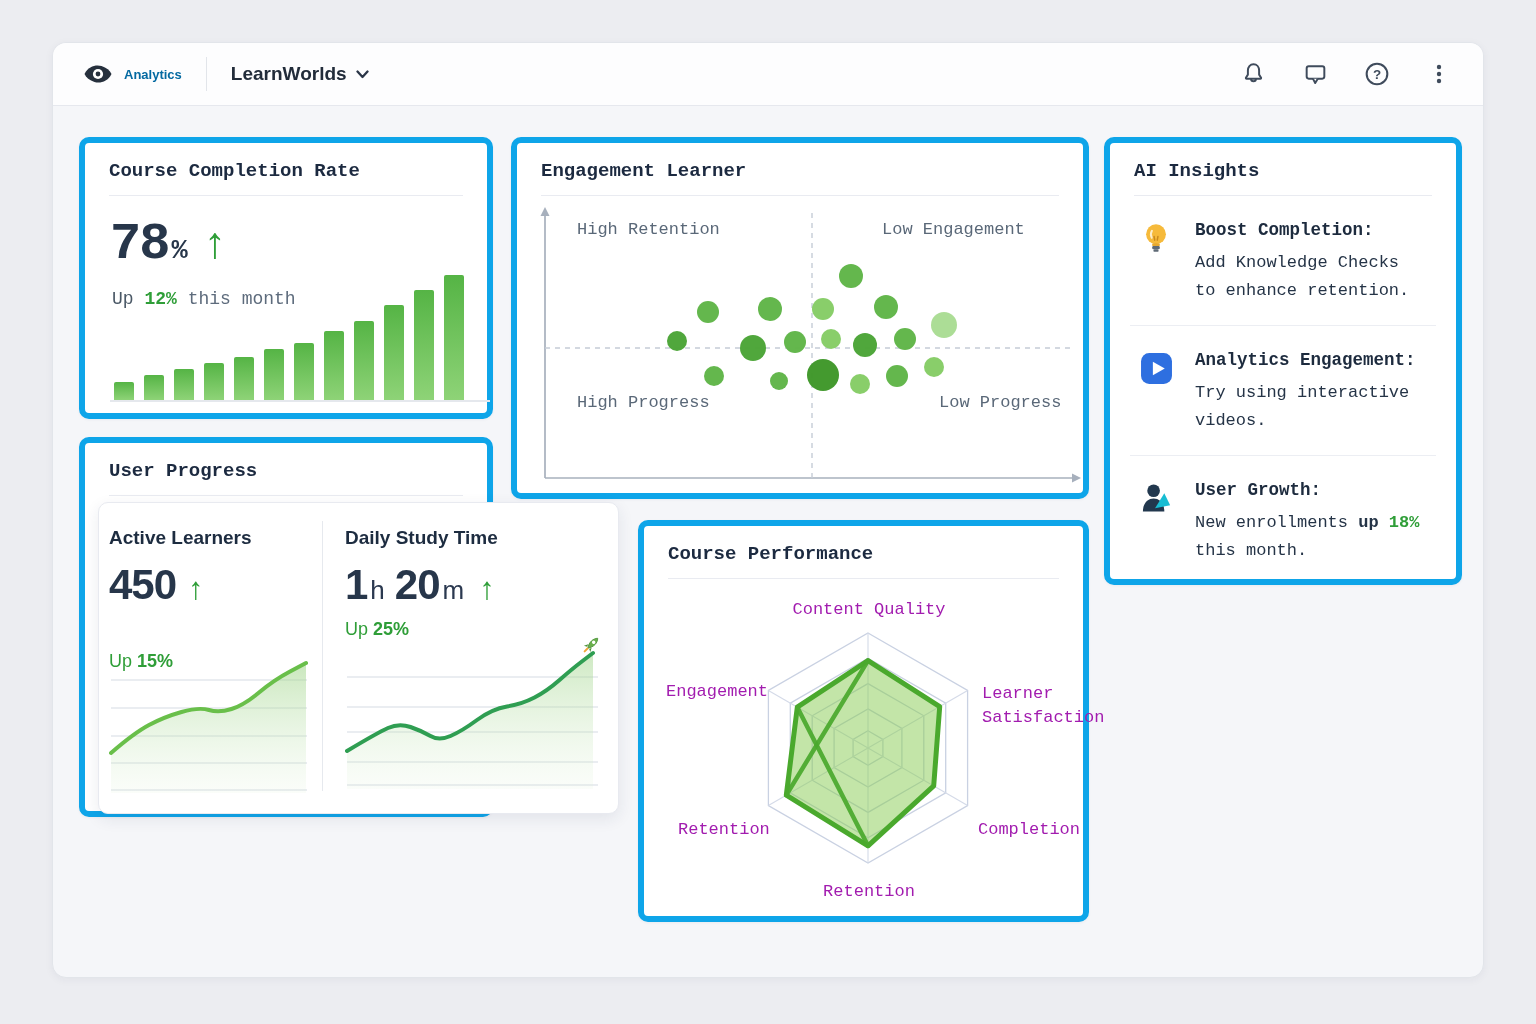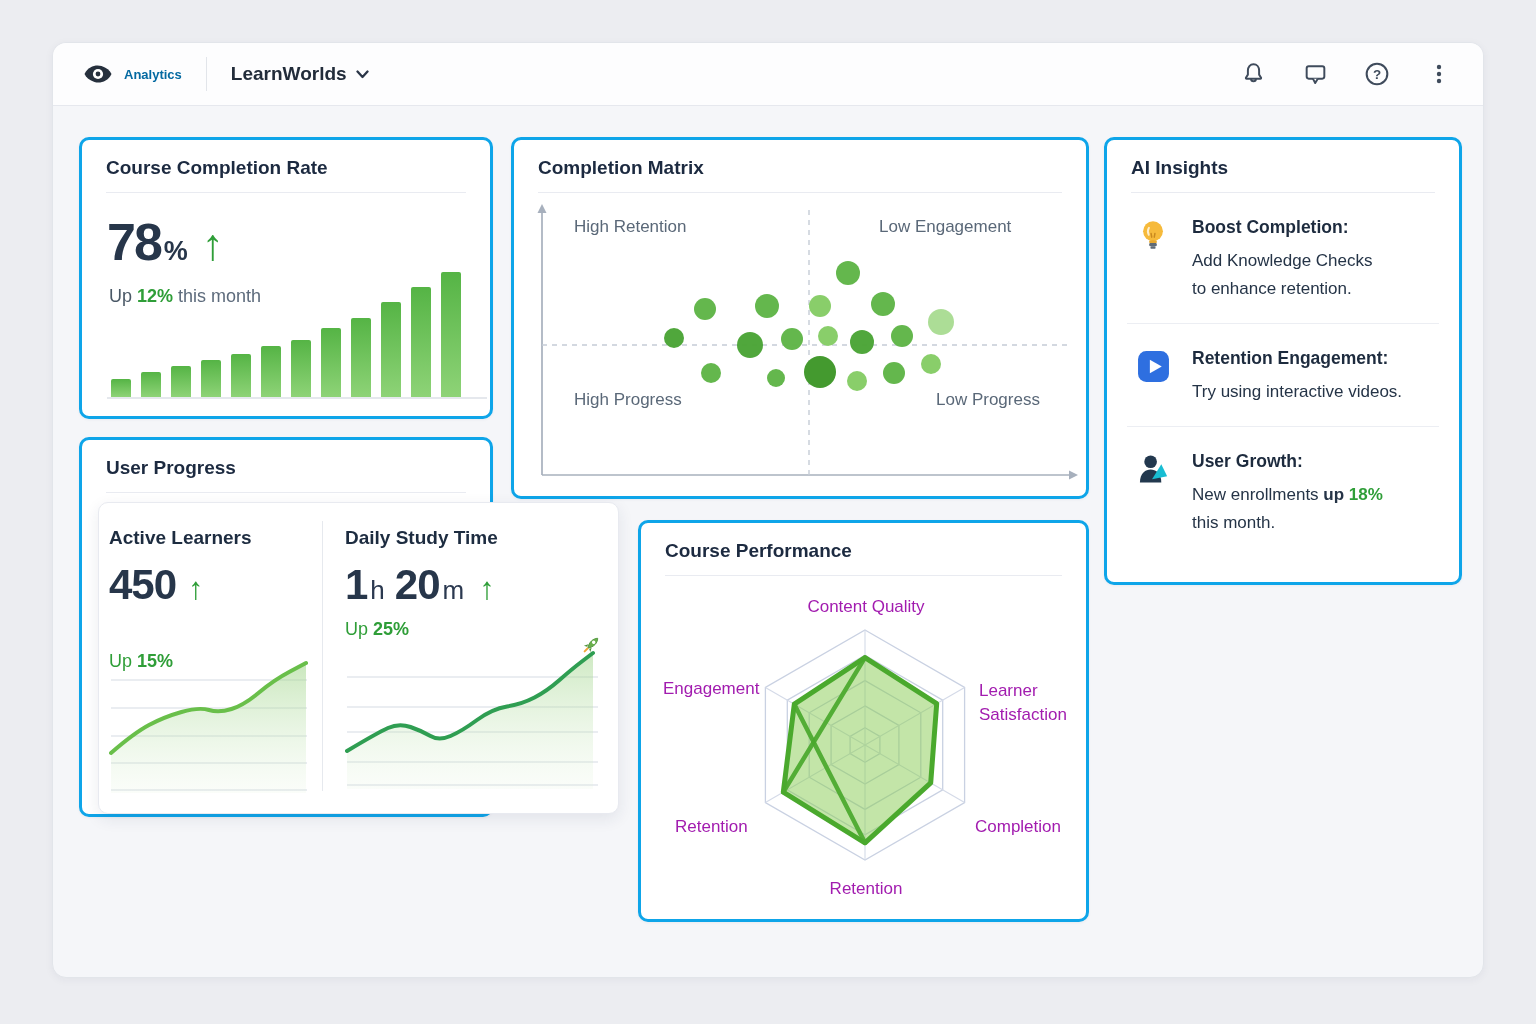--- a/index.html
+++ b/index.html
@@ -25,22 +25,23 @@
   .app-name { font-size:13px; font-weight:700; color:#0369a1; }
   .top-vdiv { width:1px; height:34px; background:#e2e5ea; margin:0 24px; }
   .workspace { display:flex; align-items:center; gap:9px; background:none; border:none;
     font-family:inherit; font-size:19px; font-weight:700; color:#222c3a; cursor:pointer; padding:0; }
   .top-actions { margin-left:auto; display:flex; align-items:center; gap:34px; }
   .icon-btn { background:none; border:none; padding:0; cursor:pointer; width:28px; height:28px;
     display:flex; align-items:center; justify-content:center; }
   
   .content { position:absolute; left:0; top:64px; right:0; bottom:0; }
   .card {
-    position:absolute; background:#ffffff; border:3px solid #0ea5e9; border-radius:10px;
+    position:absolute; background:#ffffff; border:6px solid #0ea5e9; border-radius:10px;
     box-shadow:0 1px 3px rgba(25,39,70,.05);
+    font-family:Liberation Mono, monospace;
   }
   .card-title { font-size:19px; font-weight:700; color:#1c2a40; padding:17px 24px 13px; }
   .card-hr { height:1px; background:#e9ebf1; margin:0 24px; }
   
   .big-row { position:absolute; left:25px; top:72px; display:flex; align-items:baseline; }
   .big-num { font-size:52px; font-weight:700; color:#27364a; letter-spacing:-2px; }
   .big-unit { font-size:27px; font-weight:700; color:#27364a; margin-left:3px; }
   .up-arrow-lg { font-size:44px; font-weight:700; color:#2f9e38; margin-left:14px; line-height:1; }
   .delta-line { position:absolute; left:27px; top:146px; font-size:18px; color:#4a5866; }
   .d-green { color:#2f9e38; font-weight:700; }
@@ -150,21 +151,21 @@
           <div class="ccr-bar" style="height: 69px; width: 20px;"></div>
           <div class="ccr-bar" style="height: 79px; width: 20px;"></div>
           <div class="ccr-bar" style="height: 95px; width: 20px;"></div>
           <div class="ccr-bar" style="height: 110px; width: 20px;"></div>
           <div class="ccr-bar" style="height: 125px; width: 20px;"></div>
         </div>
       <div class="baseline"></div>
     </div>
 
     <div class="card" style="left:458px; top:30px; width:578px; height:362px;">
-      <div class="card-title">Completion Matrix</div>
+      <div class="card-title">Engagement Learner</div>
       <div class="card-hr"></div>
       <svg width="548" height="288" style="position:absolute; left:18px; top:62px;">
         <line x1="10" y1="10" x2="10" y2="273" stroke="#a7b0bd" stroke-width="1.7"></line>
         <polygon points="10,2 5.5,11 14.5,11" fill="#a7b0bd"></polygon>
         <line x1="10" y1="273" x2="538" y2="273" stroke="#a7b0bd" stroke-width="1.7"></line>
         <polygon points="546,273 537,268.5 537,277.5" fill="#a7b0bd"></polygon>
         <line x1="277" y1="8" x2="277" y2="273" stroke="#c5ccd6" stroke-width="1.4" stroke-dasharray="5 5"></line>
         <line x1="10" y1="143" x2="540" y2="143" stroke="#c5ccd6" stroke-width="1.4" stroke-dasharray="5 5"></line>
         <g id="bubble-layer">
             <circle cx="316" cy="71" r="12" fill="#5eb446" opacity="0.96"></circle>
@@ -217,21 +218,21 @@
       <div class="ins-hr"></div>
 
       <div class="ins-item">
         <div class="ins-icon">
           <svg width="33" height="33" viewBox="0 0 32 32">
             <rect x="1" y="1" width="30" height="30" rx="8" fill="#2e6fe0"></rect>
             <polygon points="12.5,9.5 24,16 12.5,22.5" fill="#ffffff"></polygon>
           </svg>
         </div>
         <div>
-          <div class="ins-title">Retention Engagement:</div>
+          <div class="ins-title">Analytics Engagement:</div>
           <div class="ins-body">Try using interactive videos.</div>
         </div>
       </div>
       <div class="ins-hr"></div>
 
       <div class="ins-item">
         <div class="ins-icon">
           <svg width="35" height="32" viewBox="0 0 36 32">
             <circle cx="14" cy="8.5" r="6.5" fill="#22384e"></circle>
             <path d="M3 30 C3 20 9 16.5 14 16.5 C19 16.5 25 20 25 30 Z" fill="#22384e"></path>

